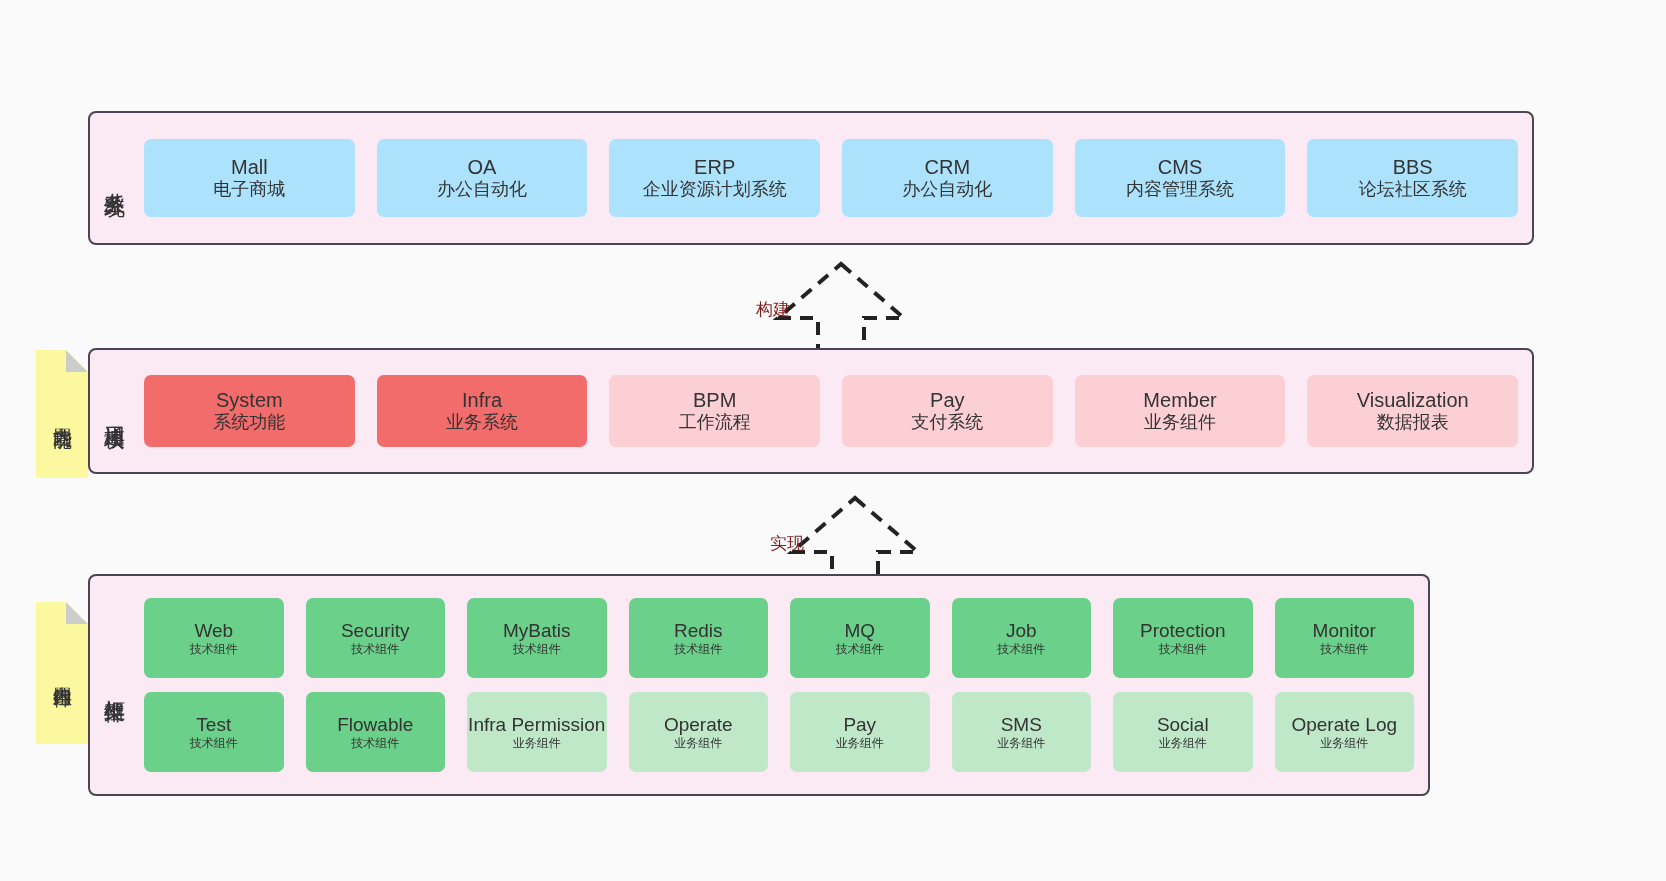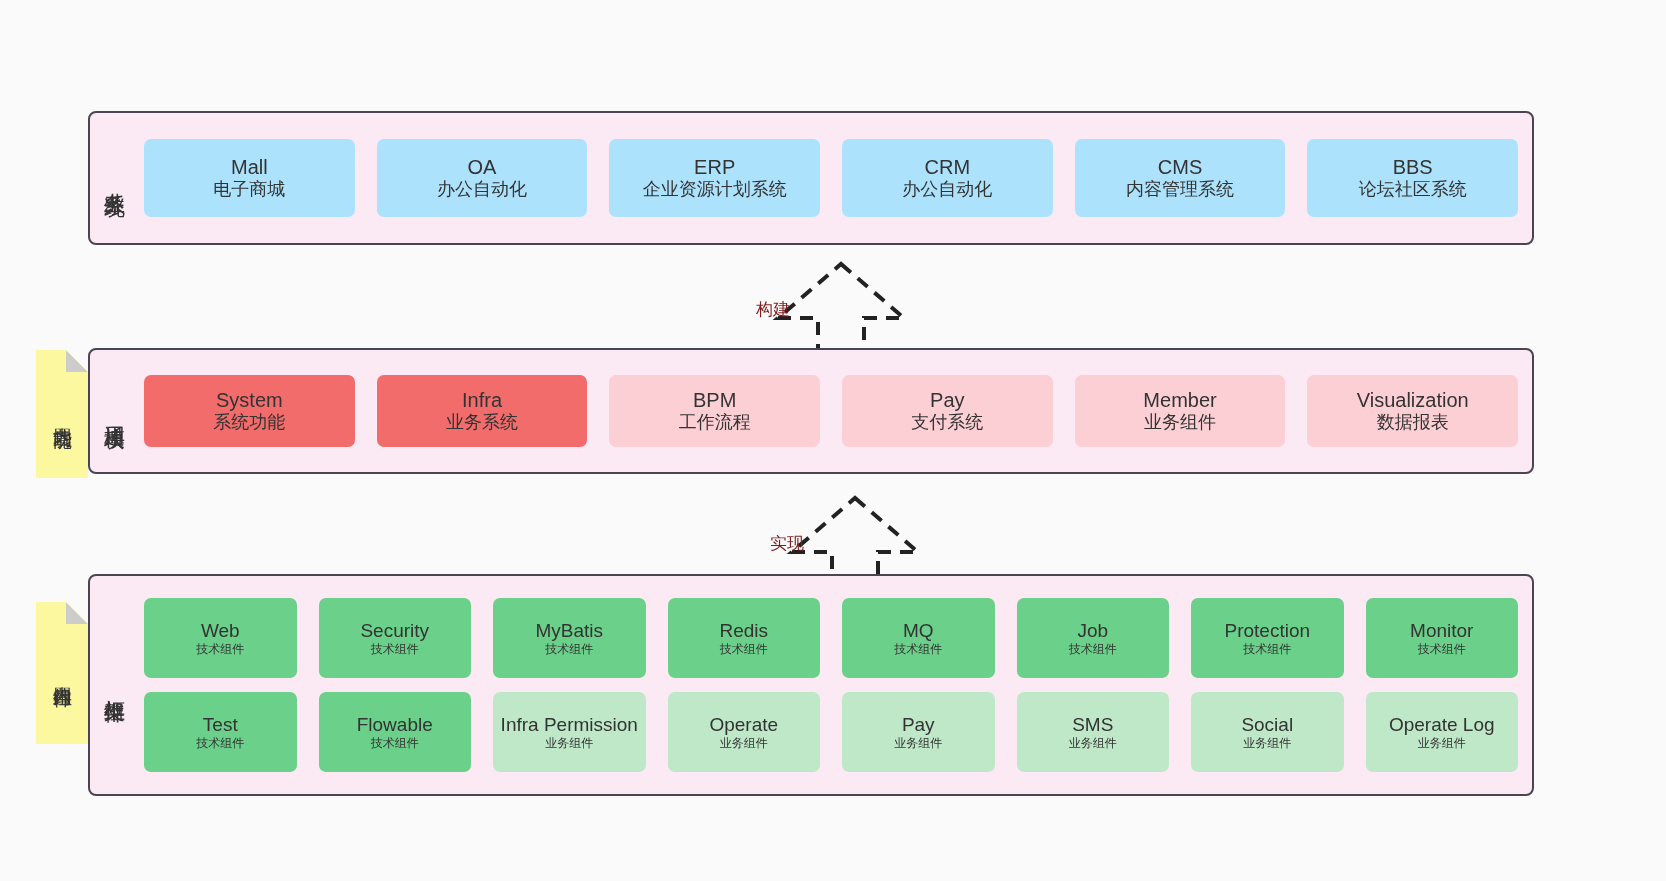--- a/index.html
+++ b/index.html
@@ -89,21 +89,21 @@
     background: #ade2fc;
   }
 
   
   #layer-module { left: 88px; top: 348px; width: 1446px; height: 126px; }
   #layer-module .card { height: 72px; }
   #layer-module .card.strong { background: #f26c6c; }
   #layer-module .card.soft   { background: #fccfd5; }
 
   
-  #layer-framework { left: 88px; top: 574px; width: 1446px; height: 222px; }
+  #layer-framework { left: 88px; top: 574px; width: 1342px; height: 222px; }
   #layer-framework .layer-body { gap: 14px; padding-top: 18px; padding-bottom: 18px; }
   #layer-framework .card { height: 80px; }
   #layer-framework .card.tech { background: #6bd089; }
   #layer-framework .card.biz  { background: #bfe8c9; }
   #layer-framework .card .t-en { font-size: 19px; }
   #layer-framework .card .t-cn { font-size: 12px; }
 
   
   .note {
     position: absolute;

